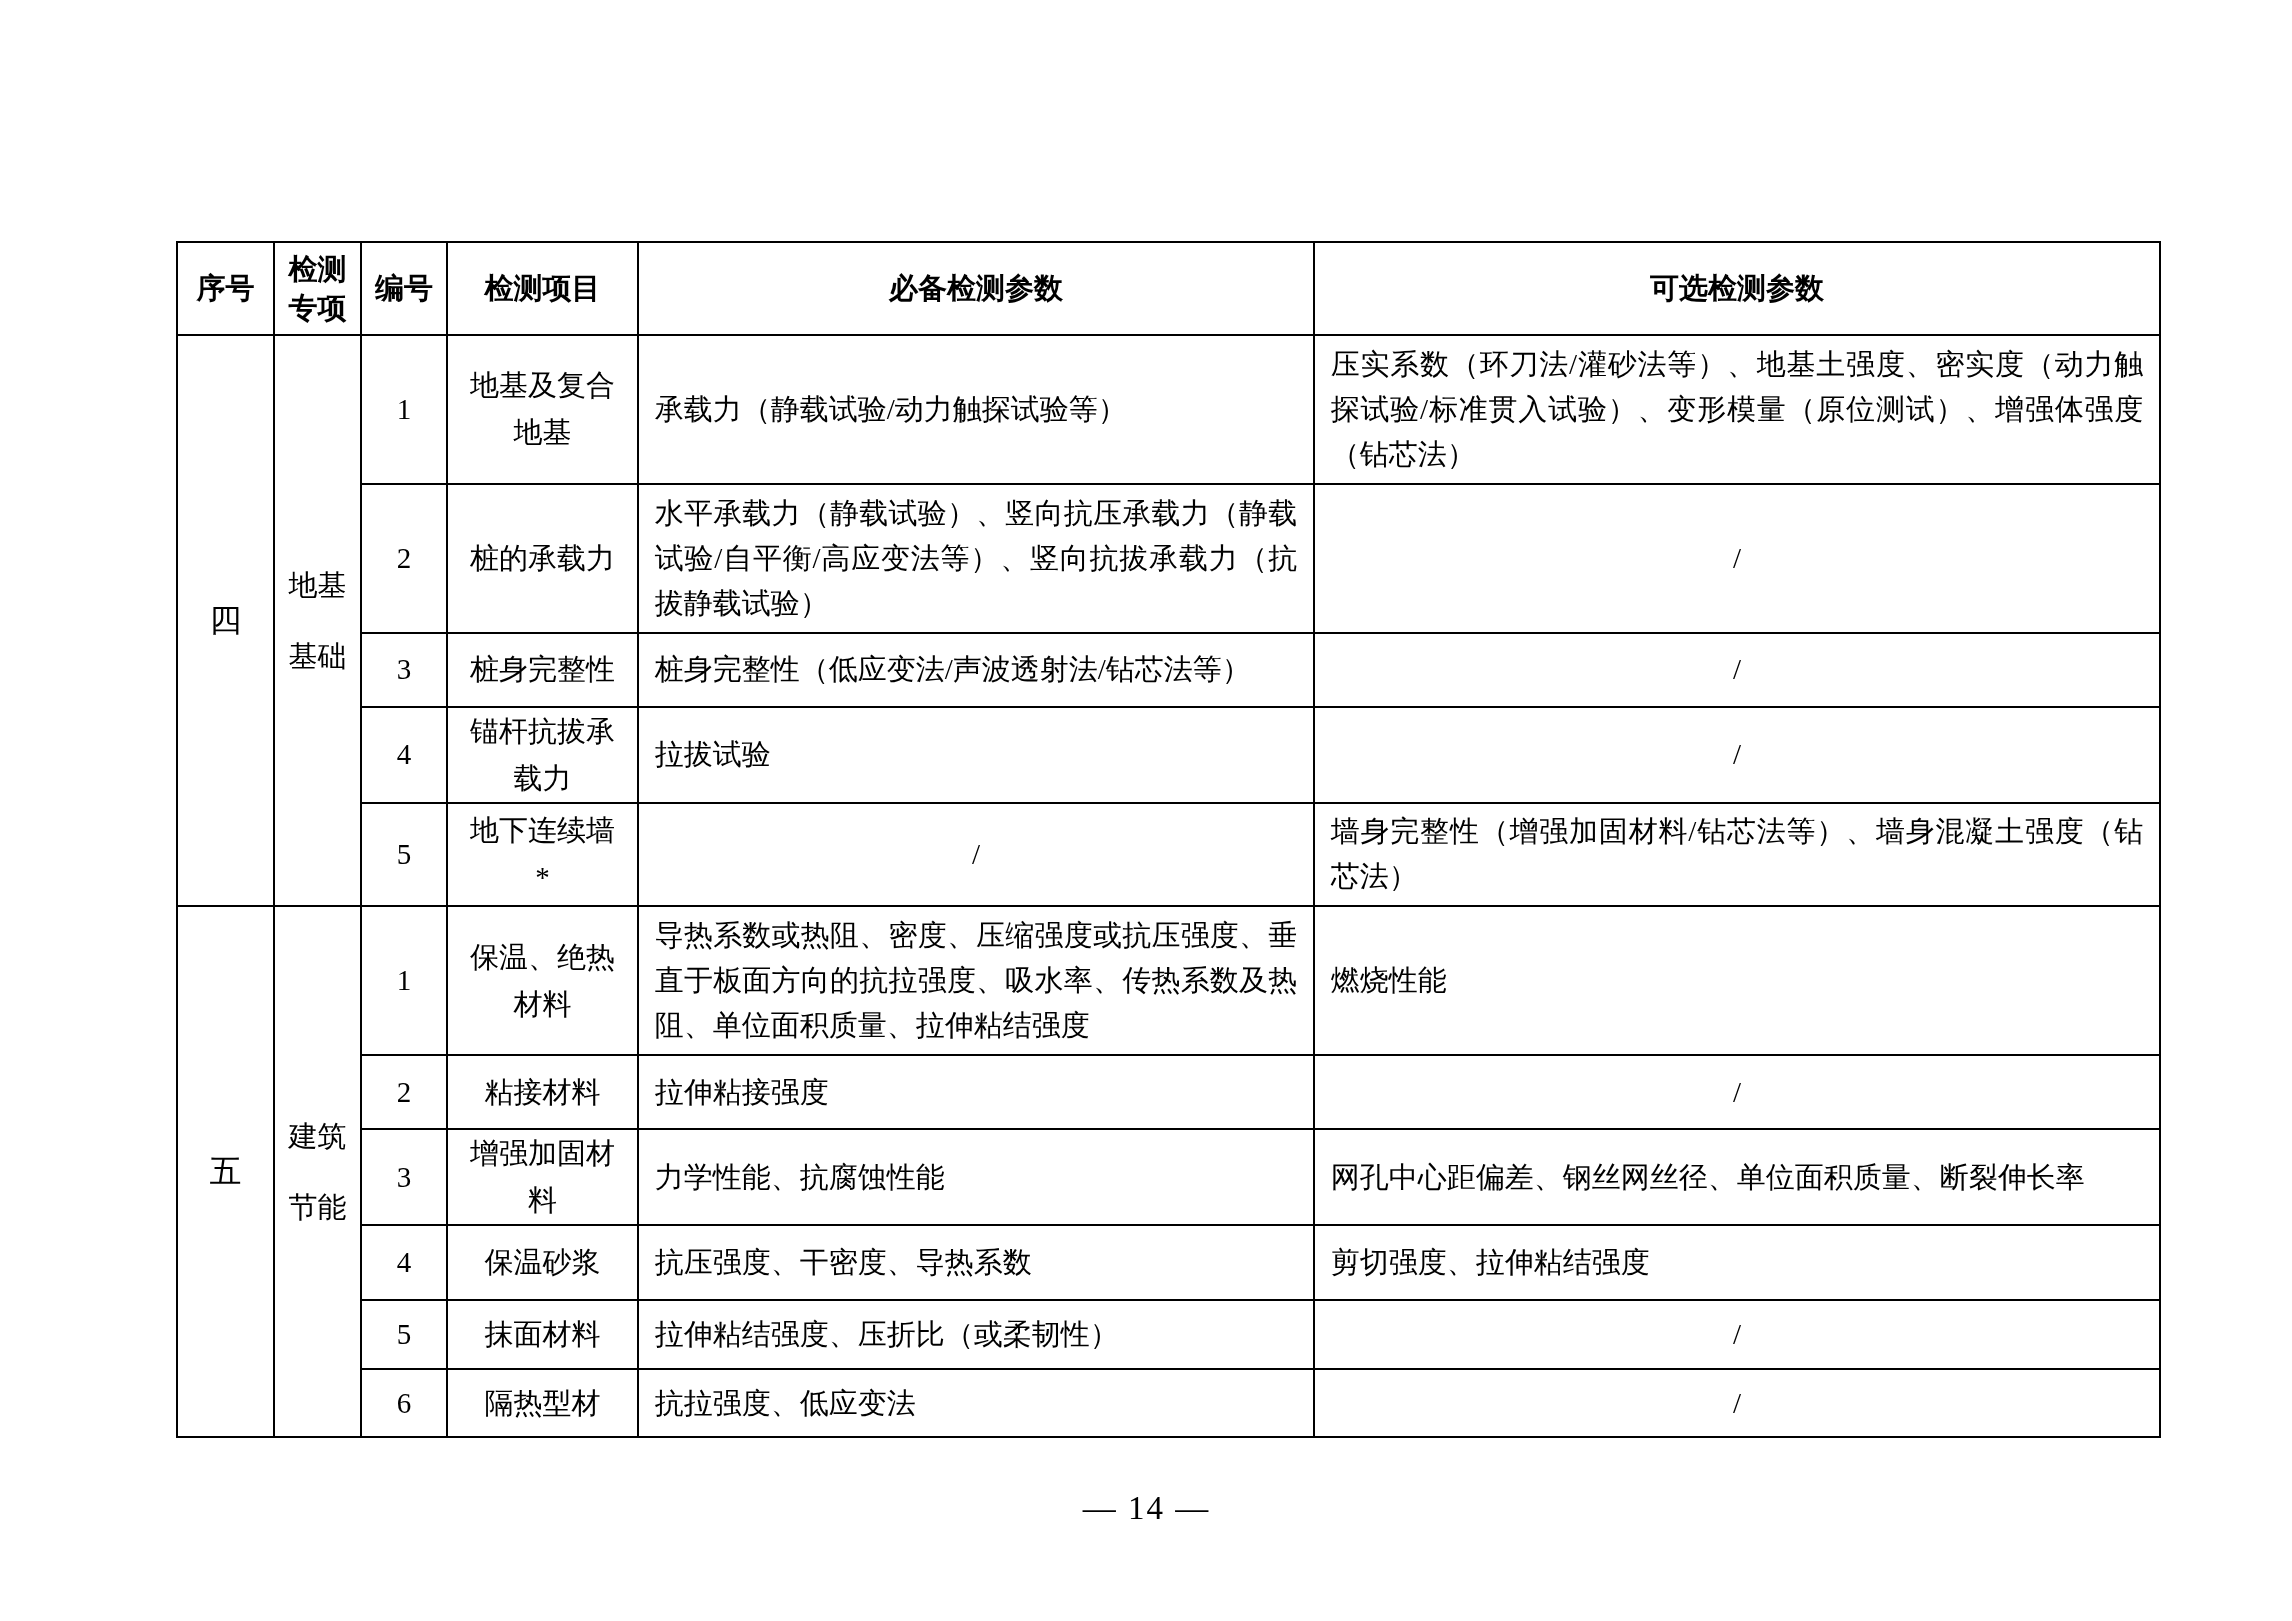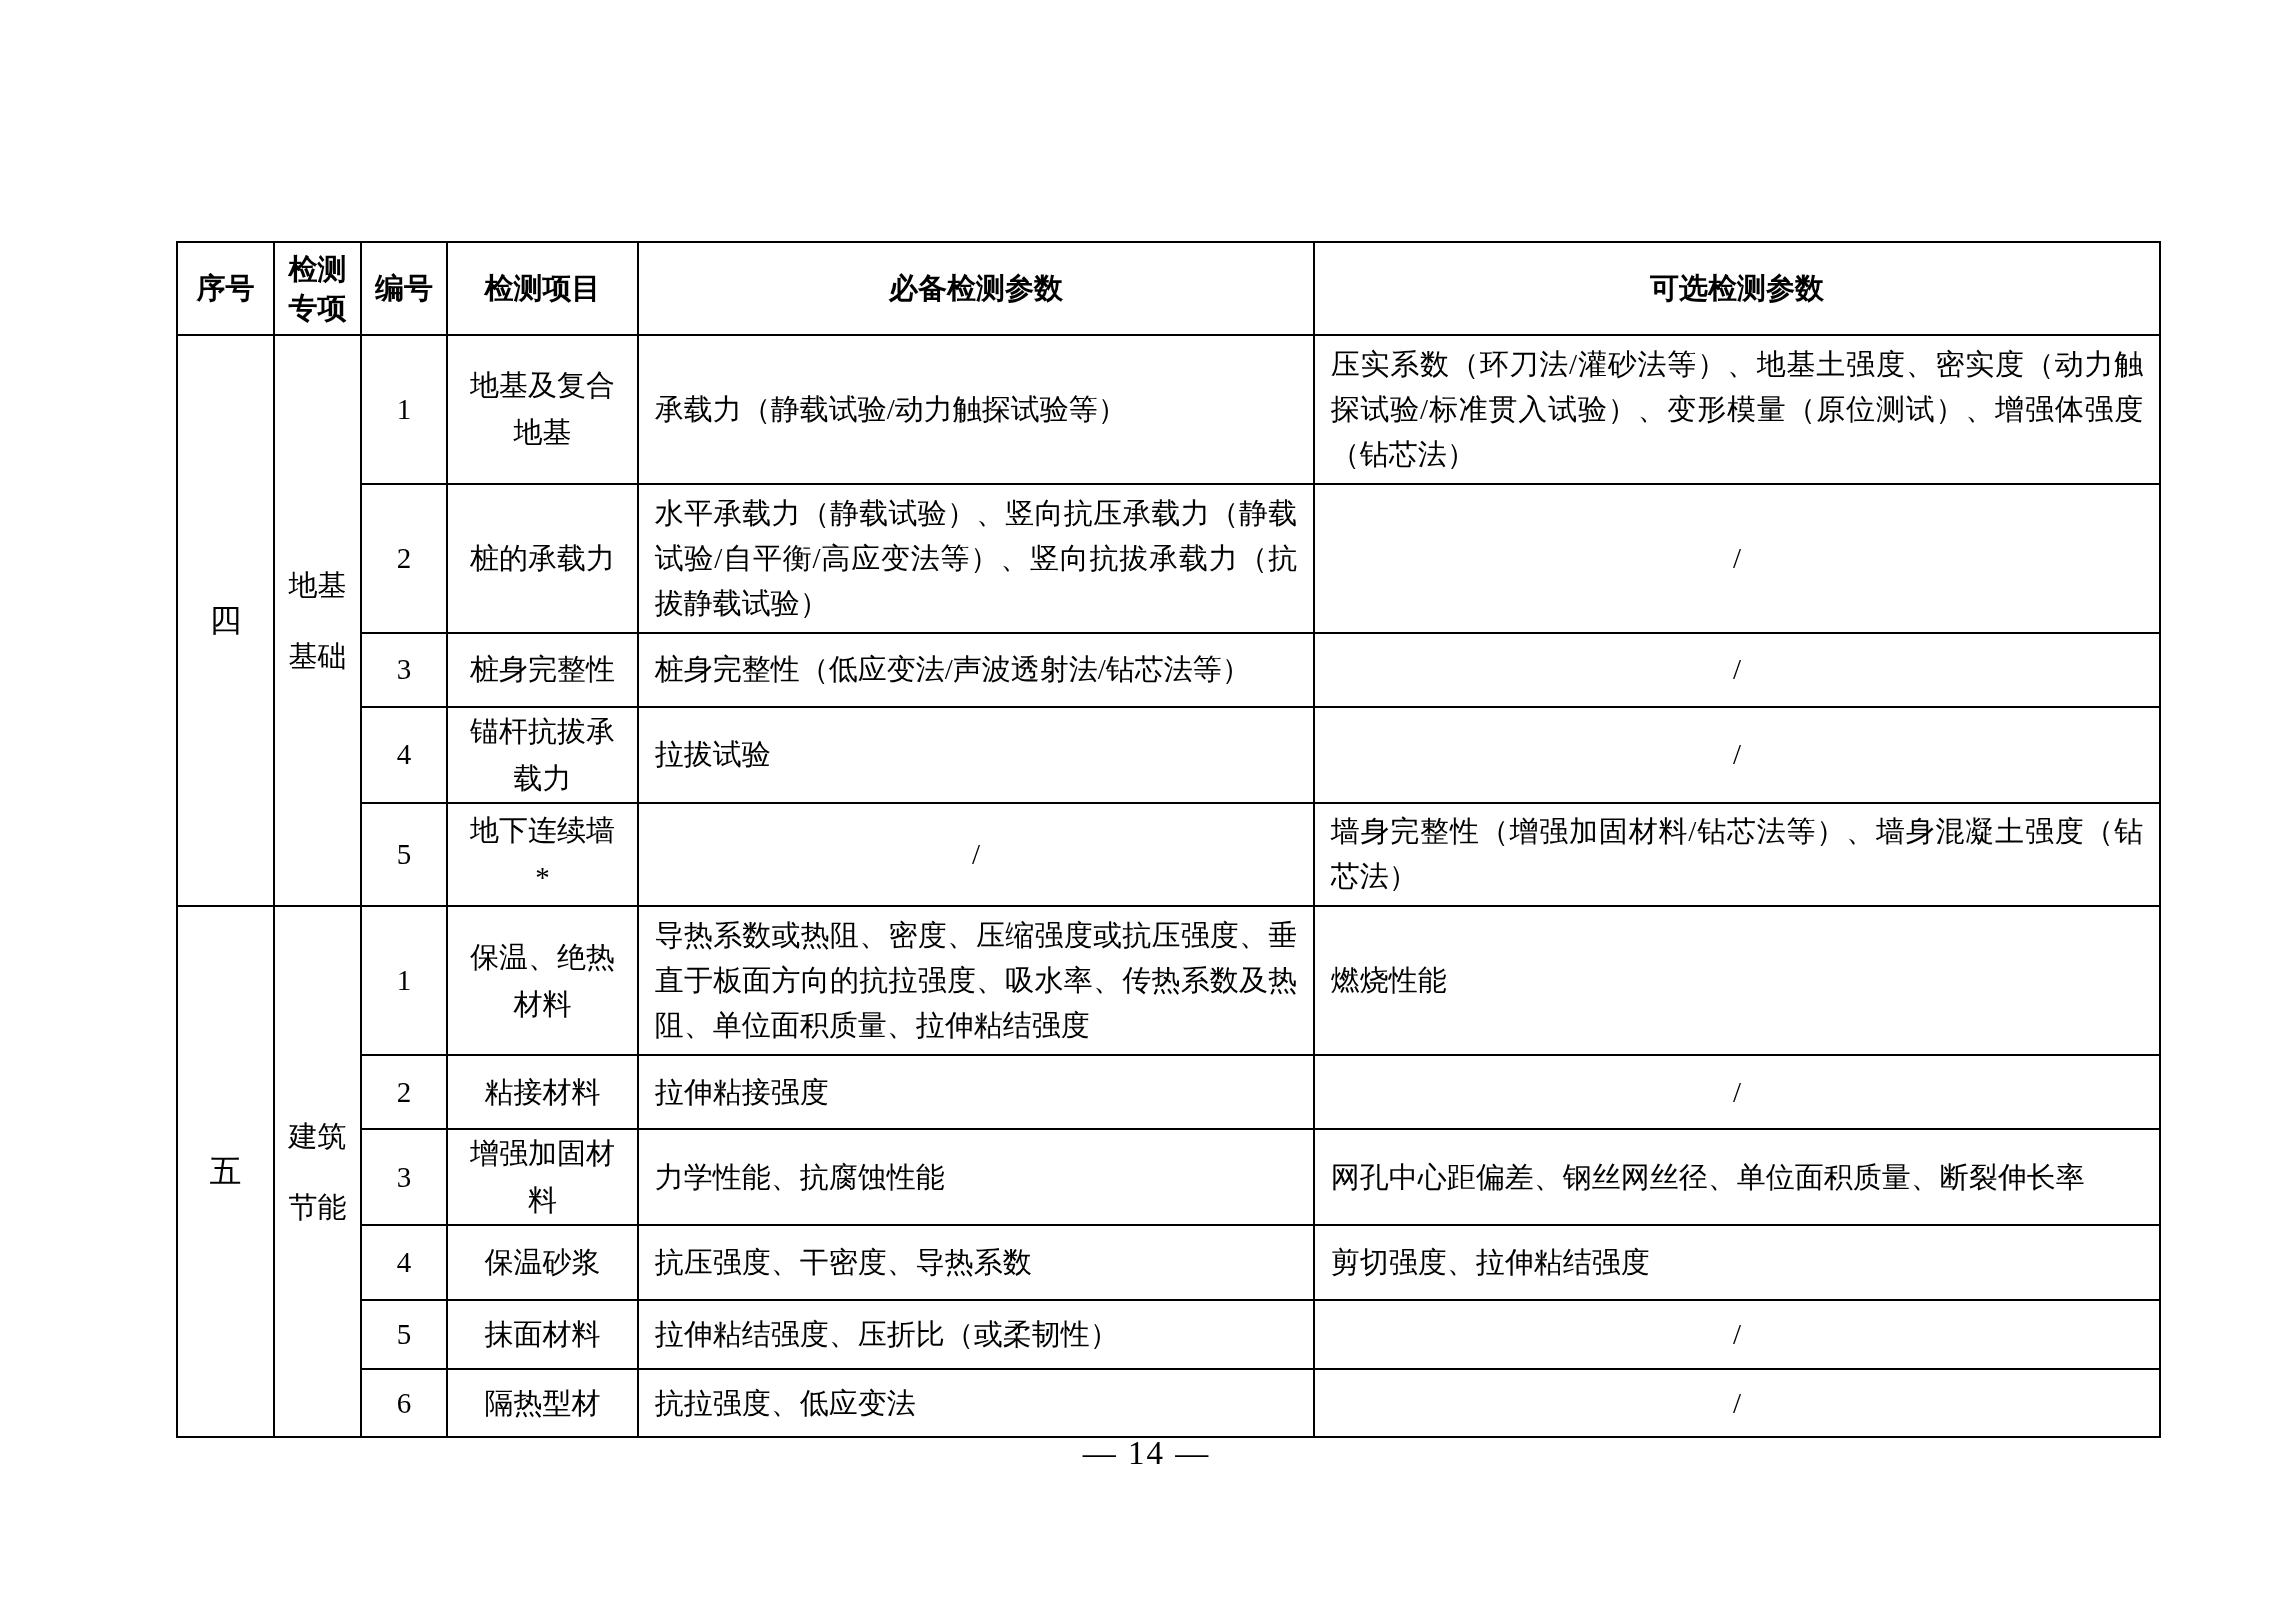--- a/index.html
+++ b/index.html
@@ -26,21 +26,21 @@
   tbody tr:nth-child(8){height:89px;}
   tbody tr:nth-child(9){height:75px;}
   tbody tr:nth-child(10){height:69px;}
   tbody tr:nth-child(11){height:68px;}
   .c-serial{font-size:32px;}
   .c-spec{line-height:71px;padding:0 9.8px;}
   .c-item{padding:0 17px;line-height:47px;}
   .c-req,.c-opt{text-align:justify;text-align-last:left;padding:5.9px 15.7px;border-radius:13px;}
   .is-slash{text-align:center;text-align-last:center;}
   .page-footer{
-    position:absolute;left:0;top:1435px;width:2293px;text-align:center;
+    position:absolute;left:0;top:1490px;width:2293px;text-align:center;
     font-size:33px;letter-spacing:2px;
   }
 </style>
 </head>
 <body>
 
 <div class="table-wrap">
   <table>
     <colgroup>
       <col style="width:97px">

